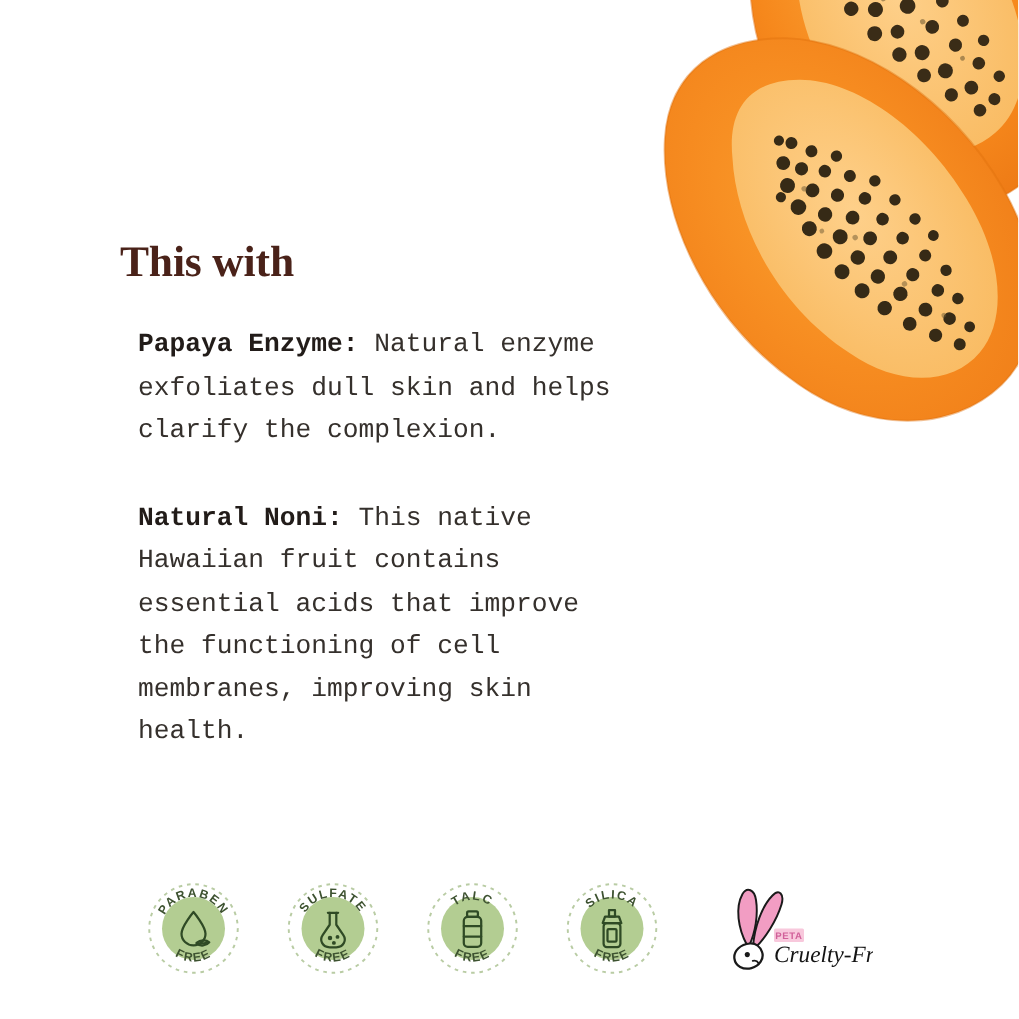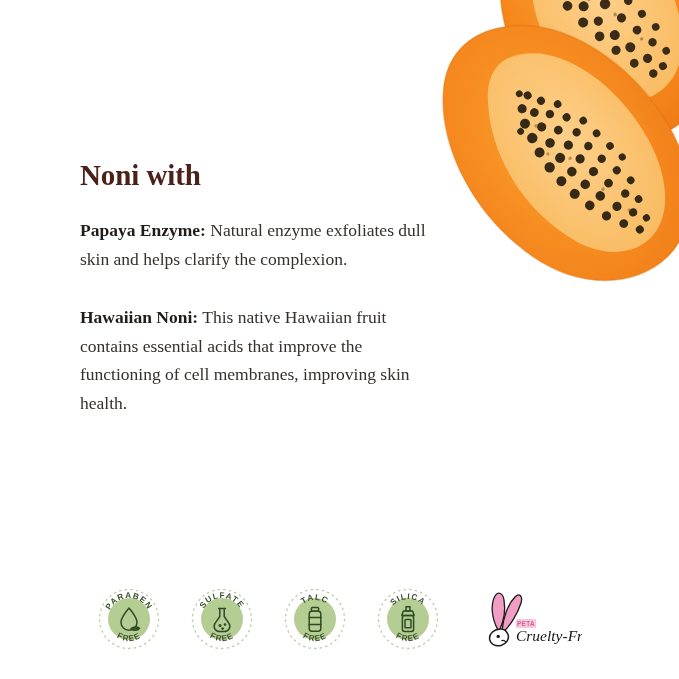--- a/index.html
+++ b/index.html
@@ -44,25 +44,25 @@
     font-weight: bold;
     font-size: 29px;
     line-height: 1.18;
     color: #4a2219;
     margin: 0 0 24px 0;
     letter-spacing: -0.1px;
   }
   .heading .line { display: block; }
 
   .para {
-    font-family: Liberation Serif, serif;
+    font-family: Liberation Mono, monospace;
     font-size: 17.5px;
     line-height: 1.63;
     color: #35302c;
-    margin: 0;
+    margin: 12px;
     font-weight: 400;
   }
   .para + .para { margin-top: 30px; }
   .para .lead {
     font-weight: bold;
     color: #221c19;
   }
 
   
   .badge-row {
@@ -246,29 +246,29 @@
           <circle cx="140" cy="190" r="1.8"></circle>
             <circle cx="150" cy="222" r="1.6"></circle>
           <circle cx="114" cy="130" r="1.6"></circle>
         </g>
       </g>
     </svg>
   </div>
 
   <div class="content">
     <h1 class="heading" style="color: rgb(74, 34, 25);">
-      <span class="line">Noni with</span>
+      <span class="line">This with</span>
     </h1>
 
     <p class="para">
       <span class="lead">Papaya Enzyme:</span><span> Natural enzyme exfoliates dull skin and helps clarify the complexion.</span>
     </p>
 
     <p class="para">
-      <span class="lead">Hawaiian Noni:</span><span> This native Hawaiian fruit contains essential acids that improve the functioning of cell membranes, improving skin health.</span>
+      <span class="lead">Natural Noni:</span><span> This native Hawaiian fruit contains essential acids that improve the functioning of cell membranes, improving skin health.</span>
     </p>
   </div>
 
   <div class="badge-row">
 
     <div class="badge">
       <svg width="62" height="62" viewBox="0 0 62 62" xmlns="http://www.w3.org/2000/svg">
         <defs>
           <path id="arcTopA" d="M 10 31 A 21 21 0 0 1 52 31"></path>
           <path id="arcBotA" d="M 9 31 A 22 22 0 0 0 53 31"></path>

